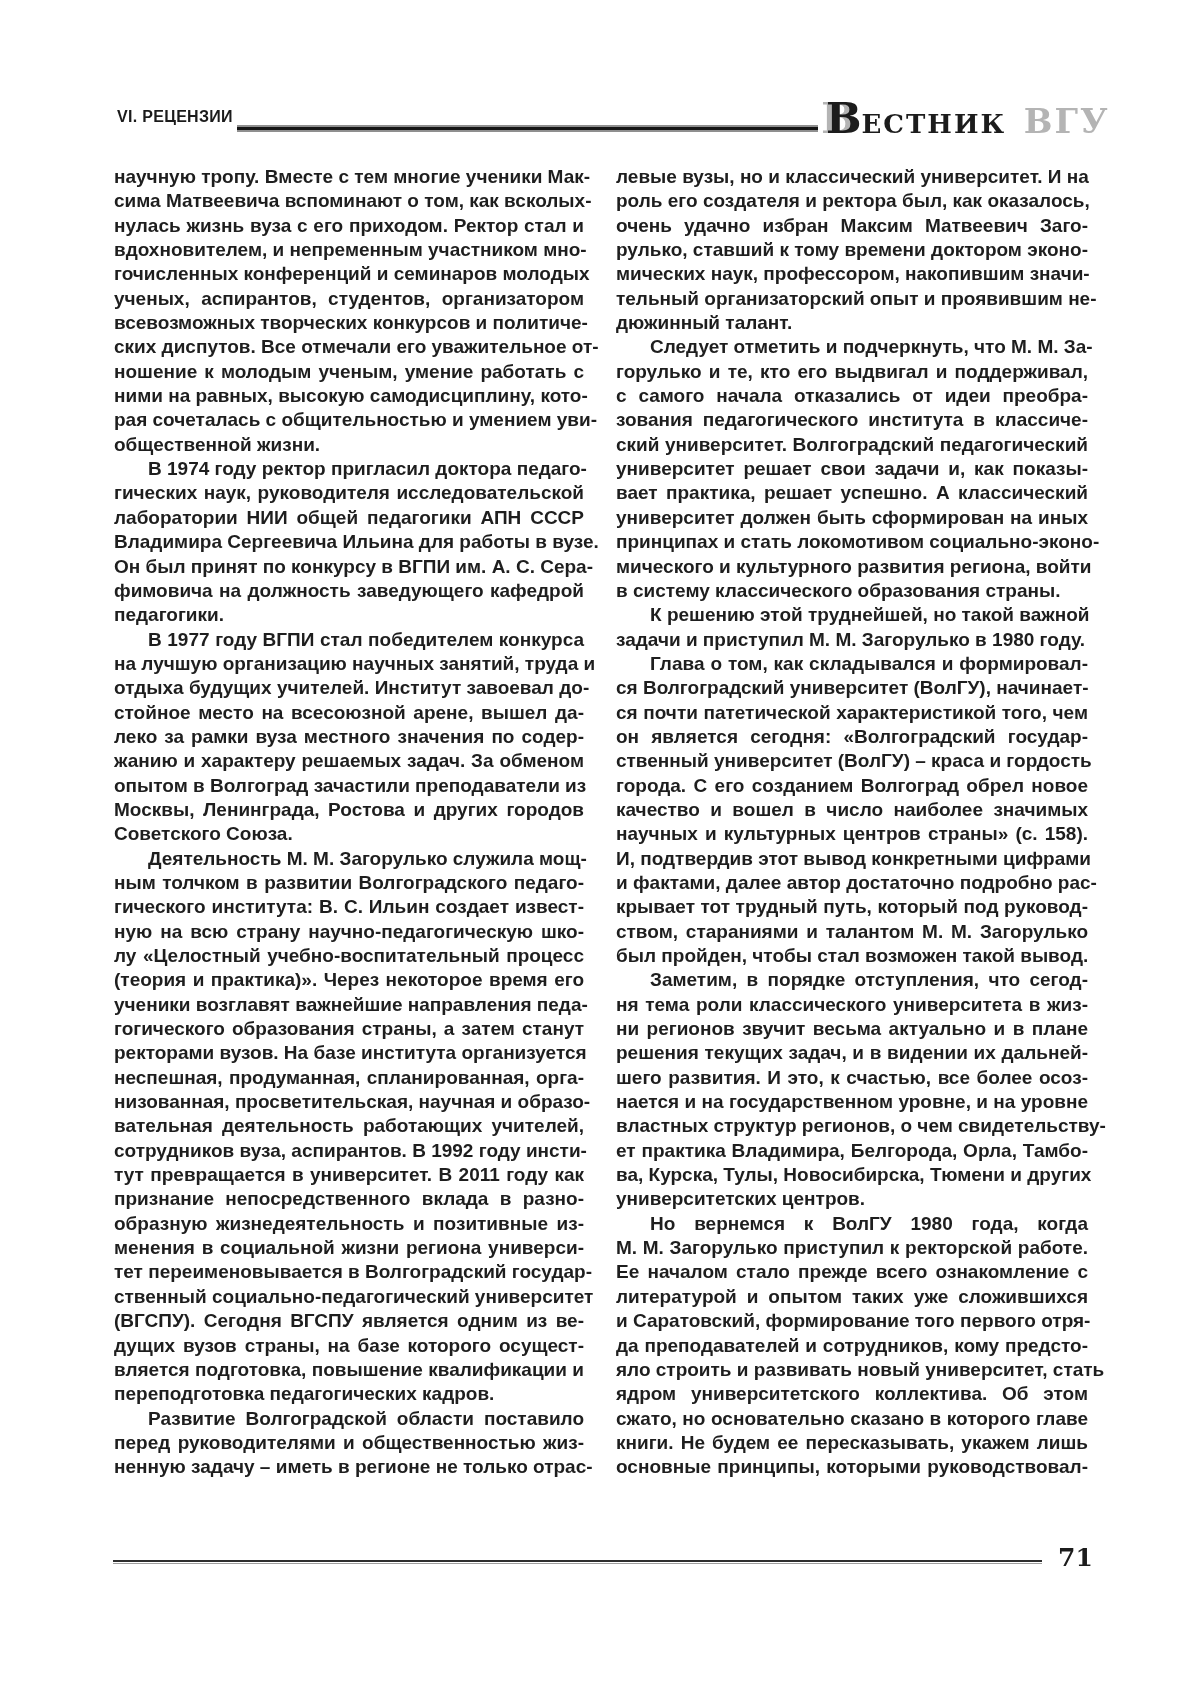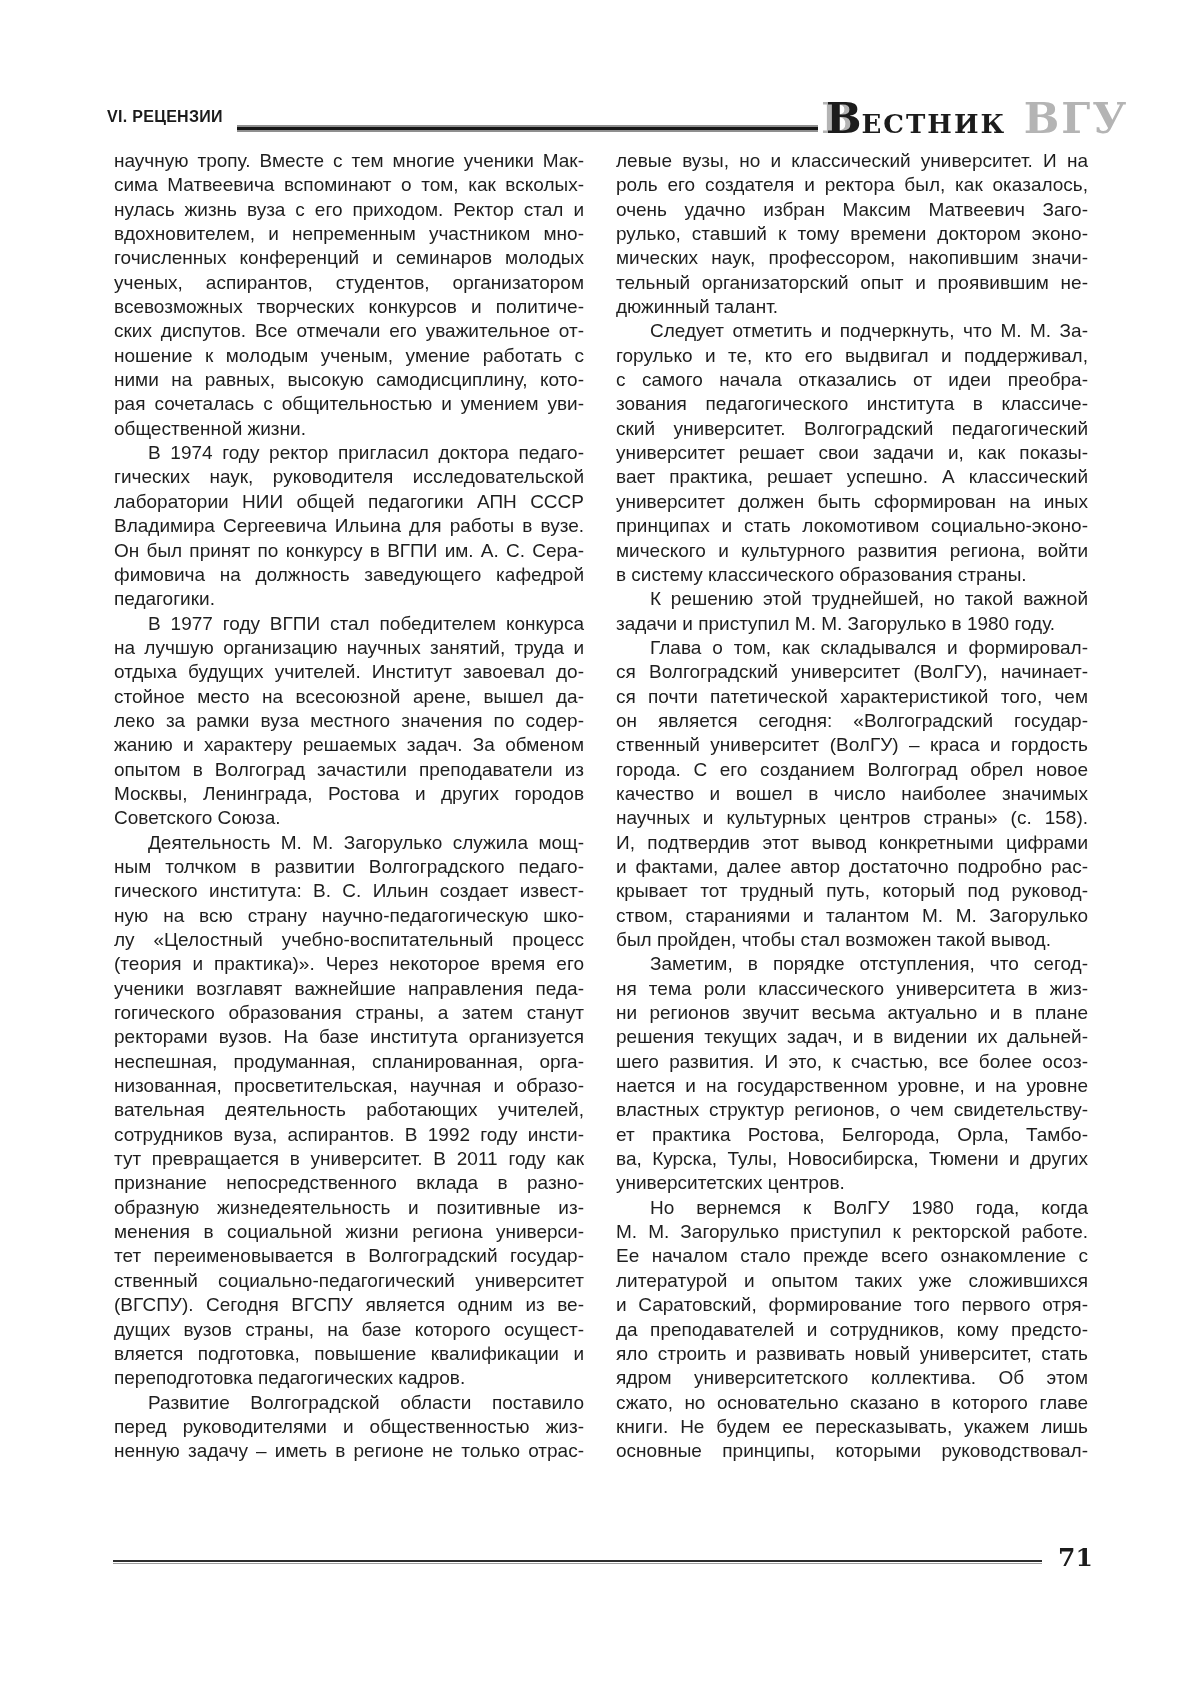--- a/index.html
+++ b/index.html
@@ -13,21 +13,21 @@
     height: 1697px;
     background: #ffffff;
     font-family: "Liberation Sans", sans-serif;
     color: #1f1f1f;
     overflow: hidden;
   }
 
   
   .section-label {
     position: absolute;
-    left: 107px;
+    left: 117px;
     top: 108px;
     font-size: 16px;
     font-weight: bold;
     letter-spacing: 0.3px;
     color: #1b1b1b;
     white-space: nowrap;
   }
   .header-rule {
     position: absolute;
     left: 237px;
@@ -55,32 +55,33 @@
   }
   .logo-rest {
     display: inline-block;
     font-size: 26px;
     letter-spacing: 2px;
     color: #1c1c1c;
   }
   .logo-suffix {
     display: inline-block;
     margin-left: 12px;
-    font-size: 42px;
+    font-size: 34px;
     letter-spacing: 2px;
     color: #b4b4b4;
   }
 
   
   .column {
     position: absolute;
-    top: 149px;
+    top: 165px;
     font-size: 19px;
     line-height: 24.35px;
     color: #1e1e1e;
+    font-weight: bold;
   }
   .column-left  { left: 114px; width: 470px; }
   .column-right { left: 616px; width: 472px; }
 
   .line {
     text-align: justify;
     text-align-last: justify;
     text-justify: inter-word;
     white-space: nowrap;
   }
@@ -213,21 +214,21 @@
       <div class="line">крывает тот трудный путь, который под руковод-</div>
       <div class="line">ством, стараниями и талантом М. М. Загорулько</div>
       <div class="line para-end">был пройден, чтобы стал возможен такой вывод.</div>
       <div class="line indent">Заметим, в порядке отступления, что сегод-</div>
       <div class="line">ня тема роли классического университета в жиз-</div>
       <div class="line">ни регионов звучит весьма актуально и в плане</div>
       <div class="line">решения текущих задач, и в видении их дальней-</div>
       <div class="line">шего развития. И это, к счастью, все более осоз-</div>
       <div class="line">нается и на государственном уровне, и на уровне</div>
       <div class="line">властных структур регионов, о чем свидетельству-</div>
-      <div class="line">ет практика Ростова, Белгорода, Орла, Тамбо-</div>
+      <div class="line">ет практика Владимира, Белгорода, Орла, Тамбо-</div>
       <div class="line">ва, Курска, Тулы, Новосибирска, Тюмени и других</div>
       <div class="line para-end">университетских центров.</div>
       <div class="line indent">Но вернемся к ВолГУ 1980 года, когда</div>
       <div class="line">М. М. Загорулько приступил к ректорской работе.</div>
       <div class="line">Ее началом стало прежде всего ознакомление с</div>
       <div class="line">литературой и опытом таких уже сложившихся</div>
       <div class="line">и Саратовский, формирование того первого отря-</div>
       <div class="line">да преподавателей и сотрудников, кому предсто-</div>
       <div class="line">яло строить и развивать новый университет, стать</div>
       <div class="line">ядром университетского коллектива. Об этом</div>

